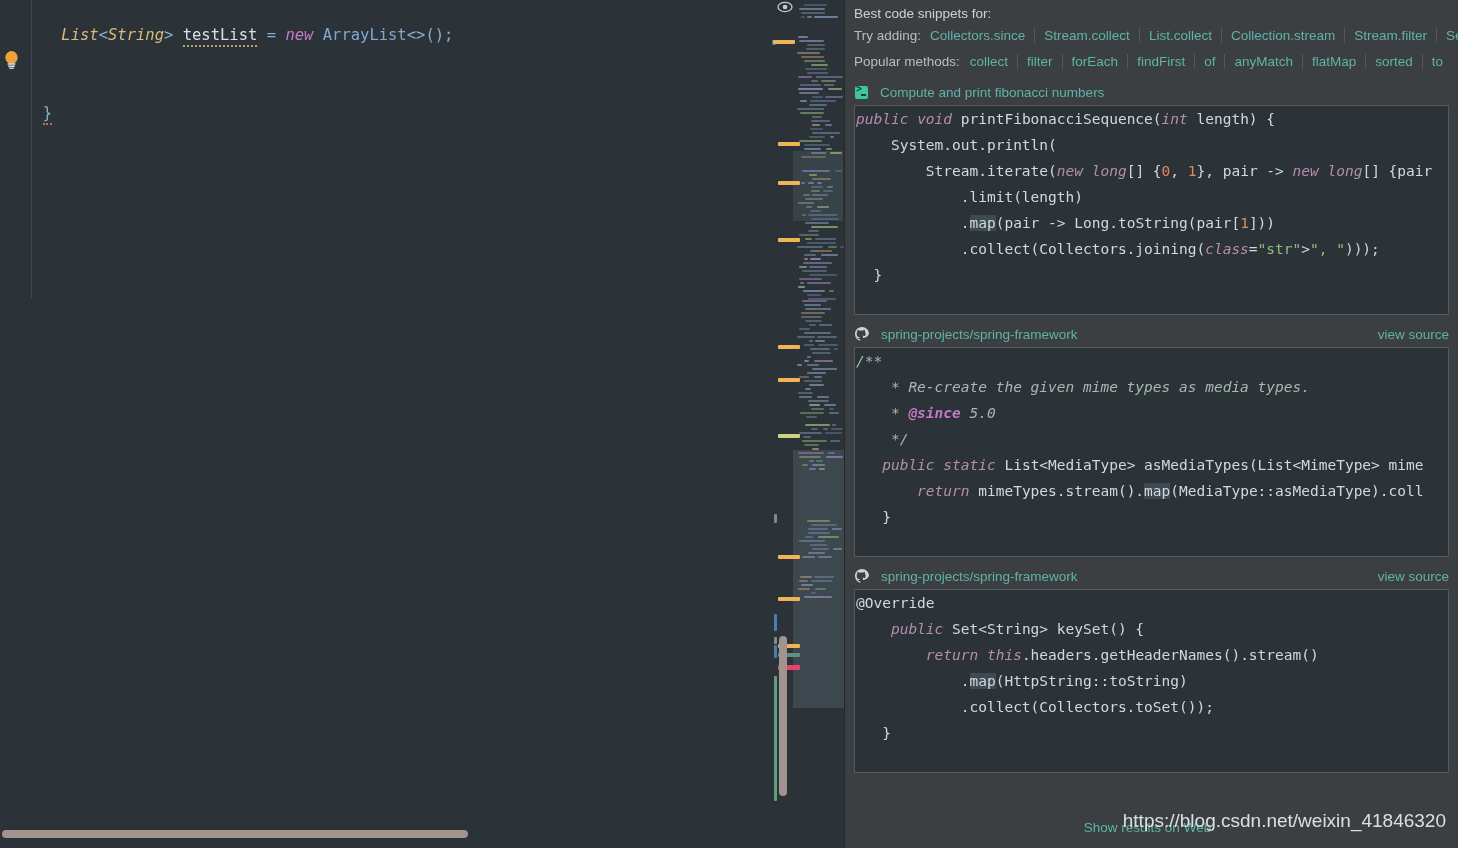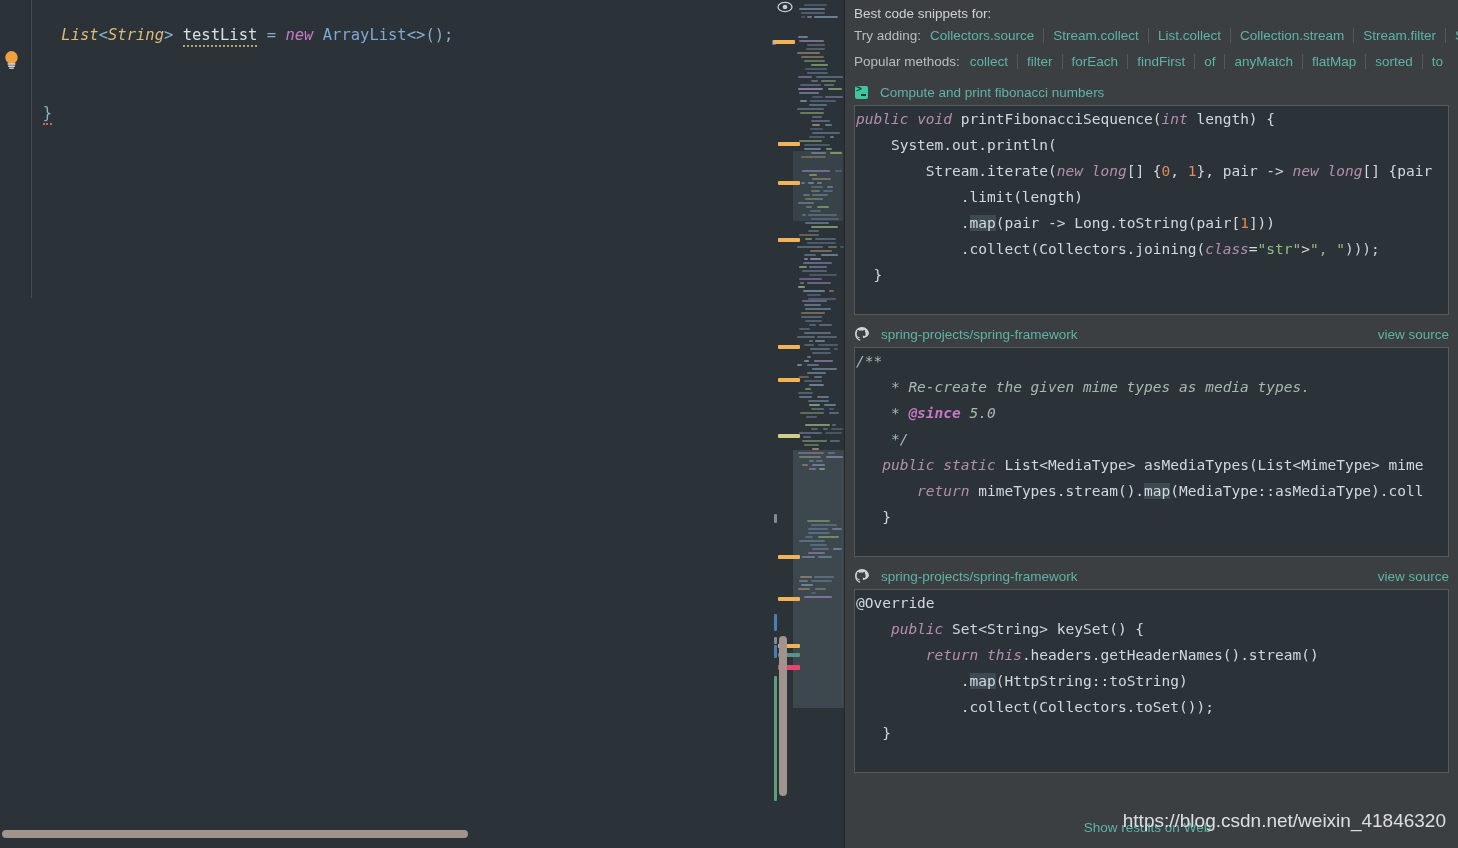--- a/index.html
+++ b/index.html
@@ -445,21 +445,21 @@
   <div class="panel">
 
     <div class="panel-head">
       <div class="panel-title">Best code snippets for:</div>
     </div>
 
 
     <div class="sugrow">
       <span class="sug-label">Try adding:</span>
       <span class="sug-items" id="try-items">
-          <span class="sug first">Collectors.source</span>
+          <span class="sug first">Collectors.since</span>
           <span class="sug">Stream.collect</span>
           <span class="sug">List.collect</span>
           <span class="sug">Collection.stream</span>
           <span class="sug">Stream.filter</span>
           <span class="sug">Set</span>
         </span>
     </div>
 
     <div class="sugrow">
       <span class="sug-label">Popular methods:</span>

